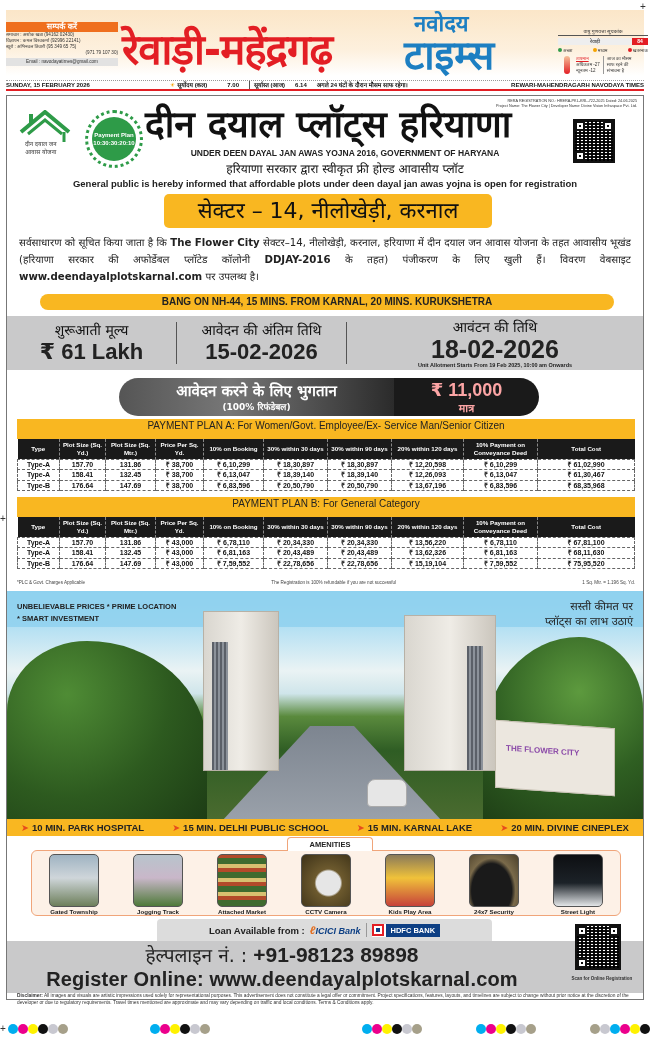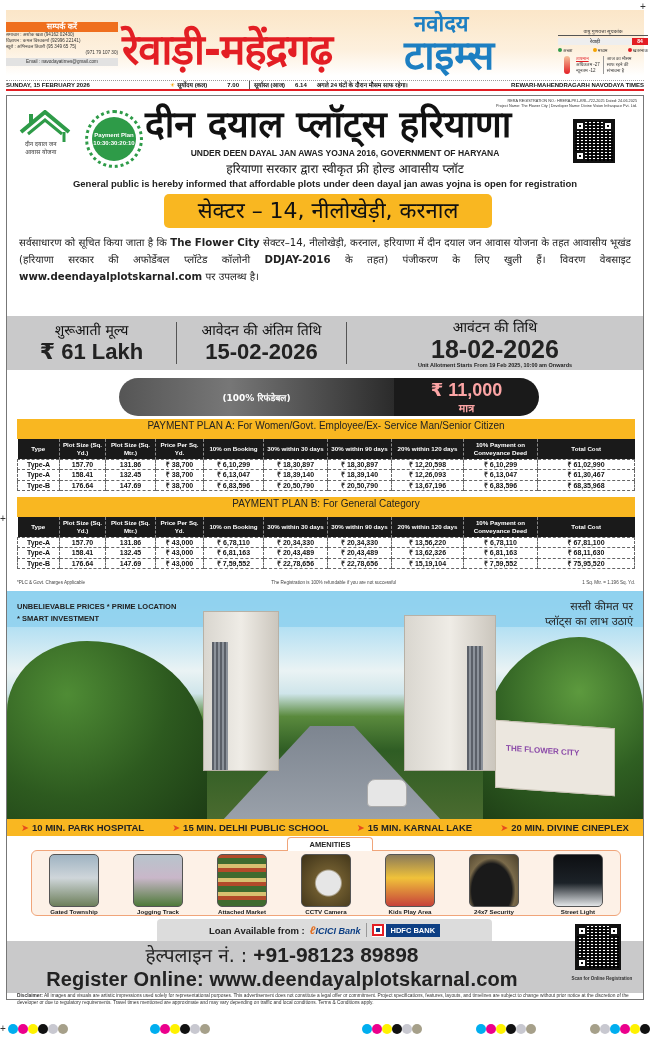--- a/index.html
+++ b/index.html
@@ -237,39 +237,41 @@
     <div class="eye" style="right:0;top:0;"></div>
     <div class="eye" style="left:0;bottom:0;"></div>
   </div>
 
   <div class="sector">सेक्टर – 14, नीलोखेड़ी, करनाल</div>
 
   <div class="para">
     <span>सर्वसाधारण को सूचित किया जाता है कि </span><b>The Flower City</b><span> सेक्टर–14, नीलोखेड़ी, करनाल, हरियाणा में दीन दयाल जन आवास योजना के तहत आवासीय भूखंड (हरियाणा सरकार की अफोर्डेबल प्लॉटेड कॉलोनी </span><b>DDJAY-2016</b><span> के तहत) पंजीकरण के लिए खुली हैं। विवरण वेबसाइट </span><b>www.deendayalplotskarnal.com</b><span> पर उपलब्ध है।</span>
   </div>
 
+  <div class="nh-bar">BANG ON NH-44, 15 MINS. FROM KARNAL, 20 MINS. KURUKSHETRA</div>
 
   <div class="info-band">
     <div class="info-cell c1">
       <div class="info-label">शुरूआती मूल्य</div>
       <div class="info-value">₹ 61 Lakh</div>
     </div>
     <div class="info-cell c2">
       <div class="info-label">आवेदन की अंतिम तिथि</div>
       <div class="info-value">15-02-2026</div>
     </div>
     <div class="info-cell c3">
       <div class="info-label">आवंटन की तिथि</div>
       <div class="info-value big">18-02-2026</div>
       <div class="info-note">Unit Allotment Starts From 19 Feb 2025, 10:00 am Onwards</div>
     </div>
   </div>
 
   <div class="pay-pill">
     <div class="pay-left">
+      <div class="l1">आवेदन करने के लिए भुगतान</div>
       <div class="l2">(100% रिफंडेबल)</div>
     </div>
     <div class="pay-right">
       <div class="l1">₹ 11,000</div>
       <div class="l2">मात्र</div>
     </div>
   </div>
 
   <div class="plan plan-a">
     <div class="plan-head">PAYMENT PLAN A: For Women/Govt. Employee/Ex- Service Man/Senior Citizen</div>

